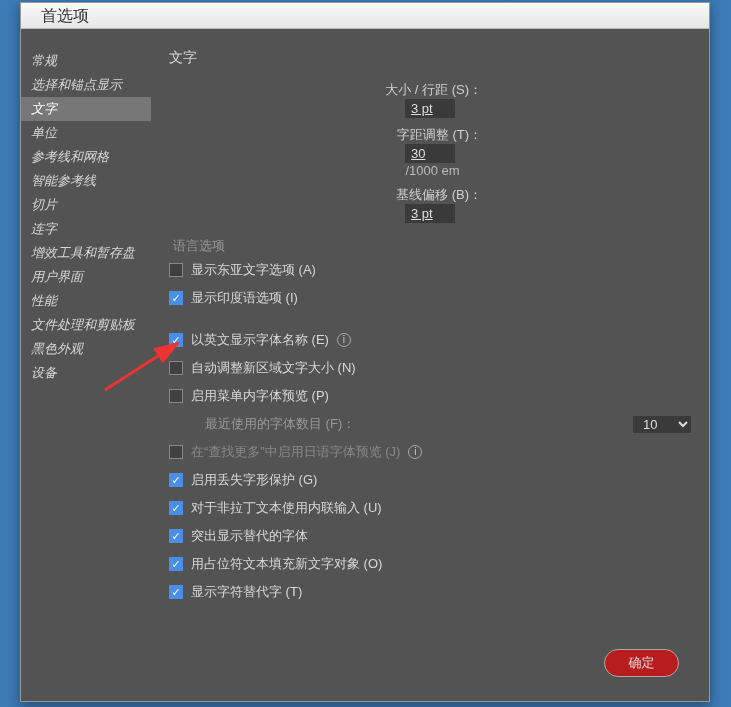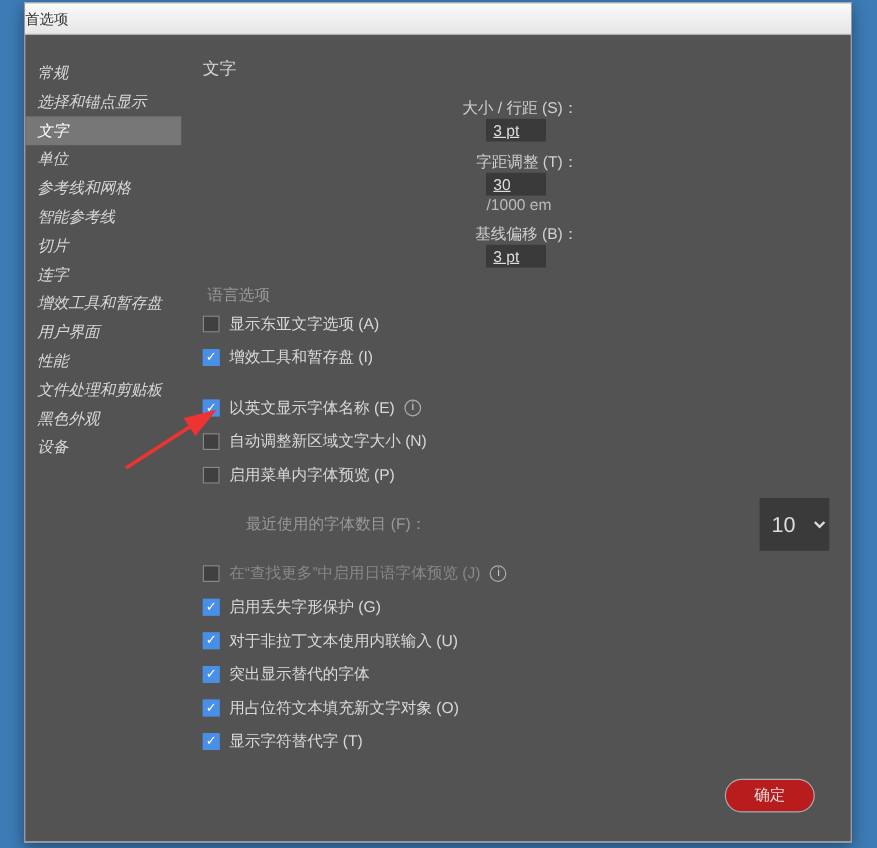--- a/index.html
+++ b/index.html
@@ -18,25 +18,25 @@
       left: 20px;
       width: 690px;
       height: 700px;
       background: #fff;
       border: 1px solid #999;
       box-shadow: 0 4px 12px rgba(0,0,0,.4);
     }
     .titlebar {
       height: 26px;
       line-height: 26px;
-      padding-left: 0;
+      padding-left: 20px;
       background: linear-gradient(#fafafa,#e6e6e6);
       border-bottom: 1px solid #bbb;
       color: #333;
-      font-size: 12px;
+      font-size: 16px;
     }
     .content {
       display: flex;
       height: calc(100% - 26px);
       background: #535353;
       color: #d8d8d8;
     }
     .sidebar {
       width: 130px;
       padding-top: 20px;
@@ -128,22 +128,22 @@
       font-size: 10px;
       text-align: center;
       line-height: 12px;
       color: #ccc;
     }
     .disabled { color: #888; }
     .select {
       background: #3a3a3a;
       color: #ddd;
       border: none;
-      padding: 11px 6px;
-      font-size: 18px;
+      padding: 0 6px;
+      font-size: 13px;
       width: 58px;
     }
     .dim-label {
       color: #999;
       margin-right: 6px;
     }
     .ok-btn {
       position: absolute;
       bottom: 24px;
       right: 30px;
@@ -207,21 +207,21 @@
       </div>
 
       <div class="lang-title">语言选项</div>
 
       <div class="chk-row">
         <span class="box"></span>
         <span class="chk-label">显示东亚文字选项 (A)</span>
       </div>
       <div class="chk-row checked">
         <span class="box"></span>
-        <span class="chk-label">增效工具和暂存盘 (I)</span>
+        <span class="chk-label">显示印度语选项 (I)</span>
       </div>
 
       <div class="spacer"></div>
 
       <div class="chk-row checked">
         <span class="box"></span>
         <span class="chk-label">以英文显示字体名称 (E)</span>
         <span class="info-icon">i</span>
       </div>
       <div class="chk-row">

